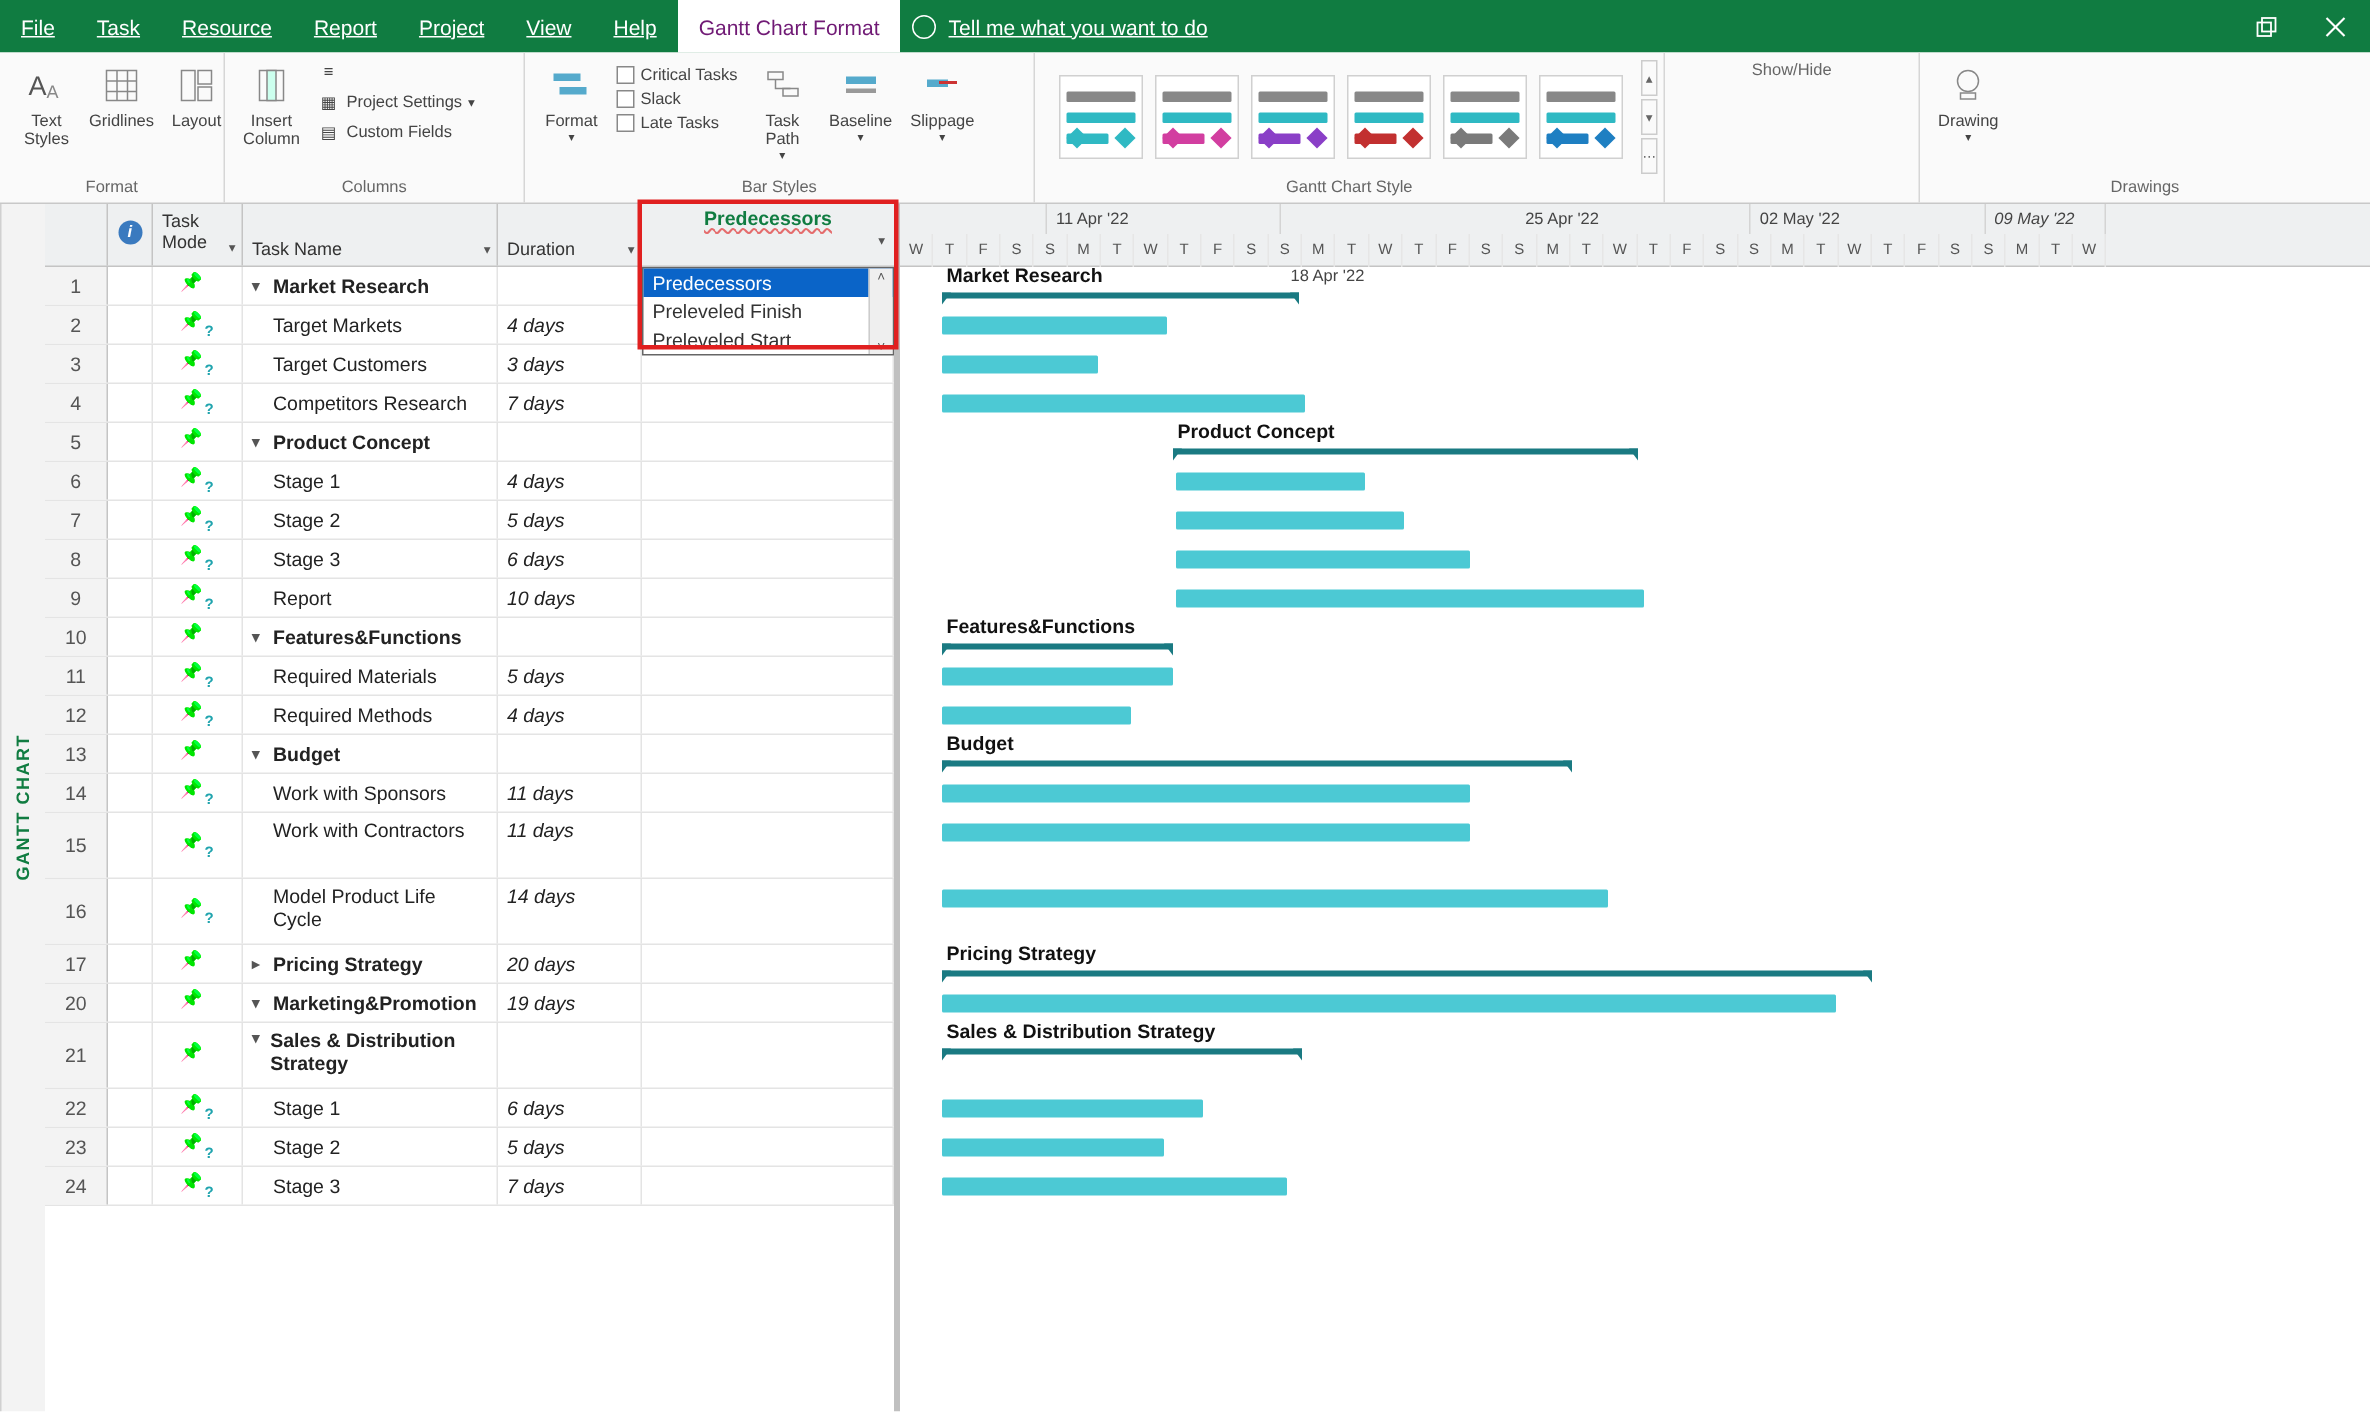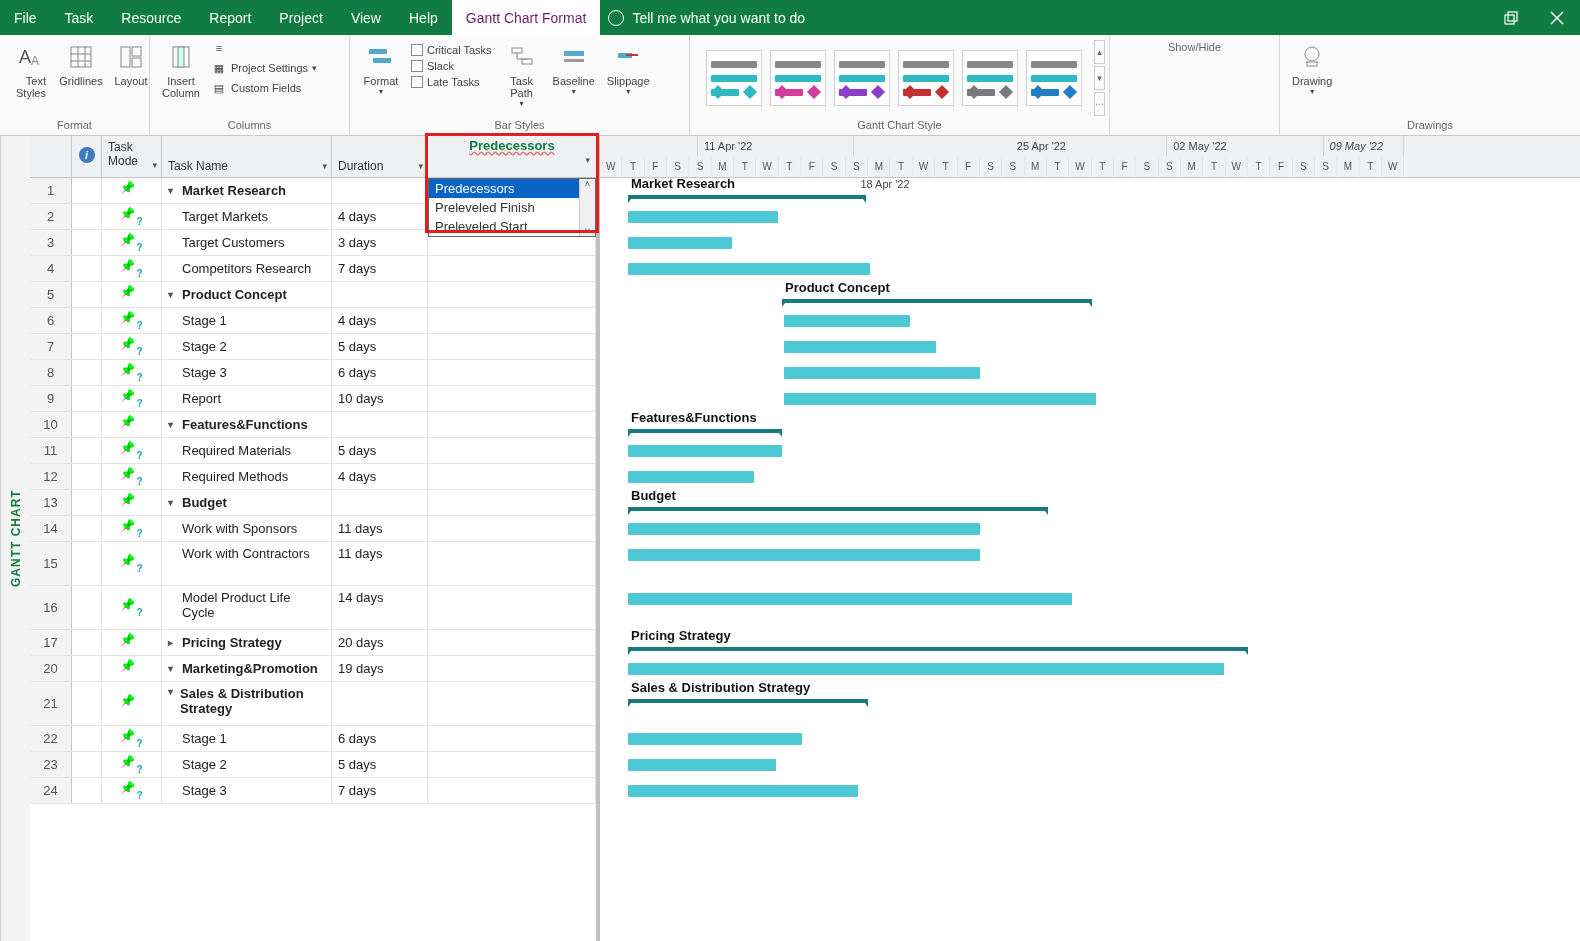--- a/index.html
+++ b/index.html
@@ -1,19 +1,19 @@
 <!DOCTYPE html>
 <html><head>
 <meta charset="utf-8">
 <style>
 * { box-sizing: border-box; margin: 0; padding: 0; font-family: "Segoe UI", Tahoma, sans-serif; }
 body { background: #fff; overflow: hidden; width: 1580px; height: 941px; position: relative; }
 
 
-.titlebar { background: #107c41; height: 35px; display: flex; align-items: center; color: #fff; font-size: 14px; }
+.titlebar { background: #107c41; height: 35px; display: flex; align-items: center; color: #fff; font-size: 14px; text-decoration: underline; }
 .titlebar .tab { padding: 0 14px; height: 35px; display: flex; align-items: center; cursor: pointer; }
 .titlebar .tab.active { background: #fff; color: #701a75; }
 .titlebar .tellme { display: flex; align-items: center; gap: 8px; margin-left: 8px; }
 .titlebar .tellme .bulb { width: 16px; height: 16px; border: 1.5px solid #fff; border-radius: 50%; position: relative; }
 .titlebar .spacer { flex: 1; }
 .titlebar .winbtn { width: 46px; height: 35px; display: flex; align-items: center; justify-content: center; cursor: pointer; }
 .titlebar .winbtn svg { stroke: #fff; fill: none; }
 
 
 .ribbon { height: 101px; border-bottom: 1px solid #c8c8c8; display: flex; background: #fafafa; }
@@ -53,21 +53,21 @@
 .ghead .cell .dd { position:absolute; right:4px; bottom:6px; font-size:9px; color:#555; }
 .newcol-title { color:#107c41; font-weight:600; font-size:13px; text-decoration:underline wavy rgba(220,0,0,0.55); padding-top:2px; }
 .newcol-sub { align-self:flex-start; font-size:12px; color:#333; padding:2px 0 0 4px; display:flex; width:100%; justify-content:space-between; align-items:center; }
 
 .grow { display:flex; height:26px; border-bottom:1px solid #e4e4e4; font-size:13px; color:#222; align-items:center; }
 .grow .c { border-right:1px solid #e4e4e4; height:100%; display:flex; align-items:center; padding:0 6px; }
 .grow .rownum { width:42px; justify-content:center; background:#f3f3f3; color:#555; border-right:1px solid #c4c4c4; }
 .grow .info { width:30px; }
 .grow .mode { width:60px; justify-content:center; color:#2fb9c3; }
 .grow .name { width:170px; }
-.grow .dur { width:96px; }
+.grow .dur { width:96px;font-style:italic; }
 .grow .extra { flex:1; }
 .grow.summary .name { font-weight:700; }
 .grow.tall { height:44px; }
 .grow.tall .name, .grow.tall .dur { align-items:flex-start; padding-top:4px; }
 .indent1 { padding-left:20px !important; }
 .outline-toggle { display:inline-block; width:10px; margin-right:4px; color:#555; font-size:10px; }
 
 .pinq { position:relative; width:18px; height:14px; }
 .pinq::before { content:"📌"; position:absolute; left:-2px; top:-3px; font-size:12px; filter:hue-rotate(140deg) saturate(3);}
 .pinq.q::after { content:"?"; position:absolute; right:-2px; bottom:-3px; font-size:10px; color:#20a4ae; font-weight:700;}
@@ -133,21 +133,21 @@
 <div class="ribbon">
   <div class="ribbon-group" style="width:150px">
     <div class="body">
       <div class="ribbtn">
           <div class="icon">
             <svg width="28" height="28">
               <text x="2" y="20" font-size="18" fill="#555" font-family="serif">A</text>
               <text x="14" y="22" font-size="12" fill="#888" font-family="serif">A</text>
             </svg>
           </div>
-          <span style="white-space:pre-line;text-align:right">Text
+          <span style="white-space:pre-line;text-align:center">Text
 Styles</span>
         </div>
       <div class="ribbtn">
           <div class="icon">
             <svg width="24" height="24" stroke="#888">
               <rect x="2" y="2" width="20" height="20" fill="none"></rect>
               <line x1="2" y1="9" x2="22" y2="9"></line>
               <line x1="2" y1="16" x2="22" y2="16"></line>
               <line x1="9" y1="2" x2="9" y2="22"></line>
               <line x1="16" y1="2" x2="16" y2="22"></line>

